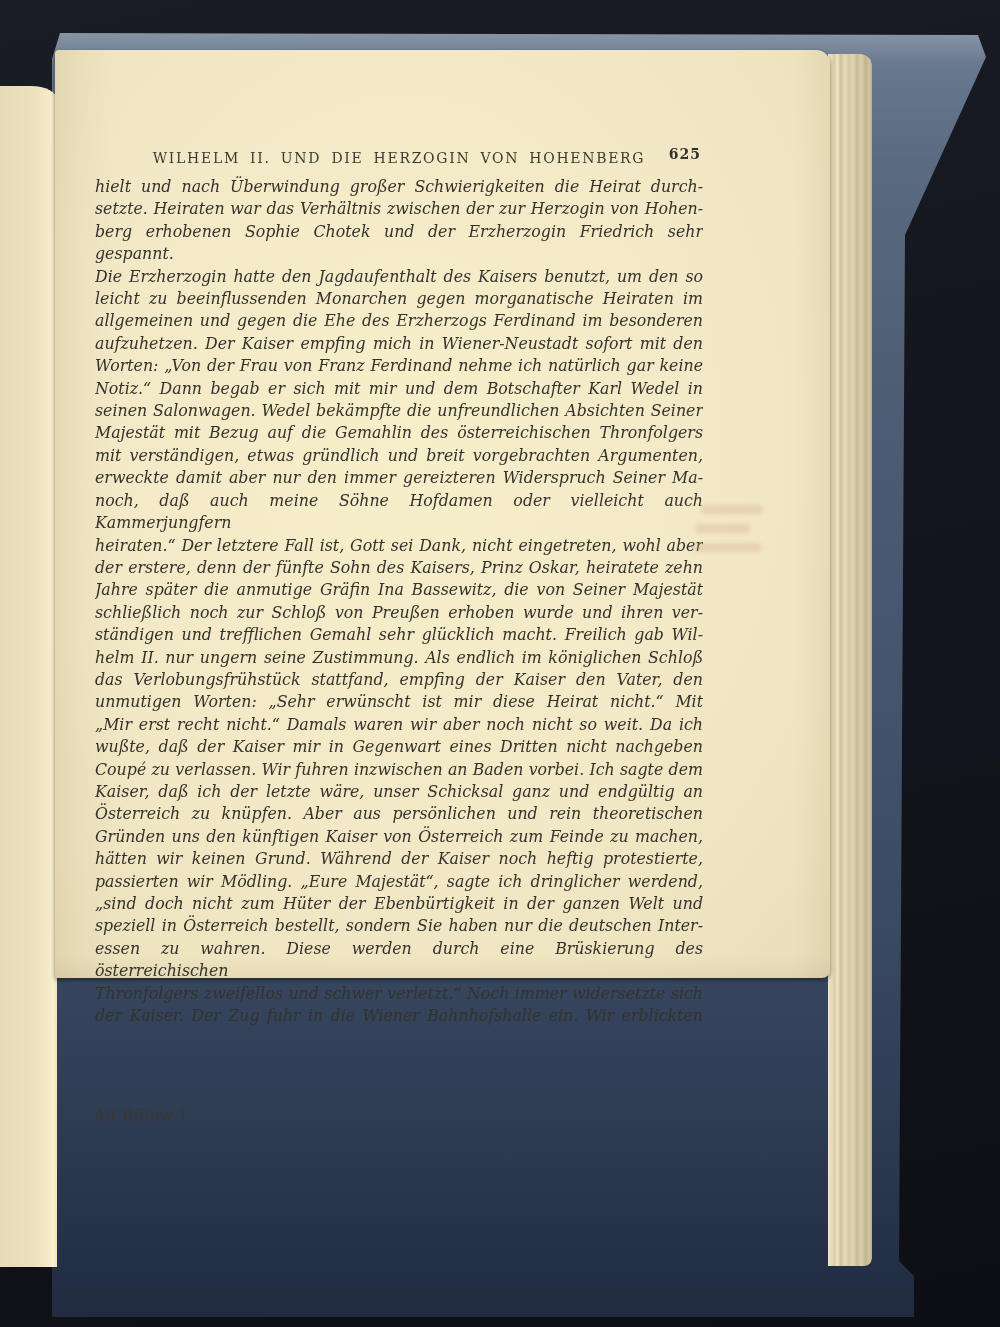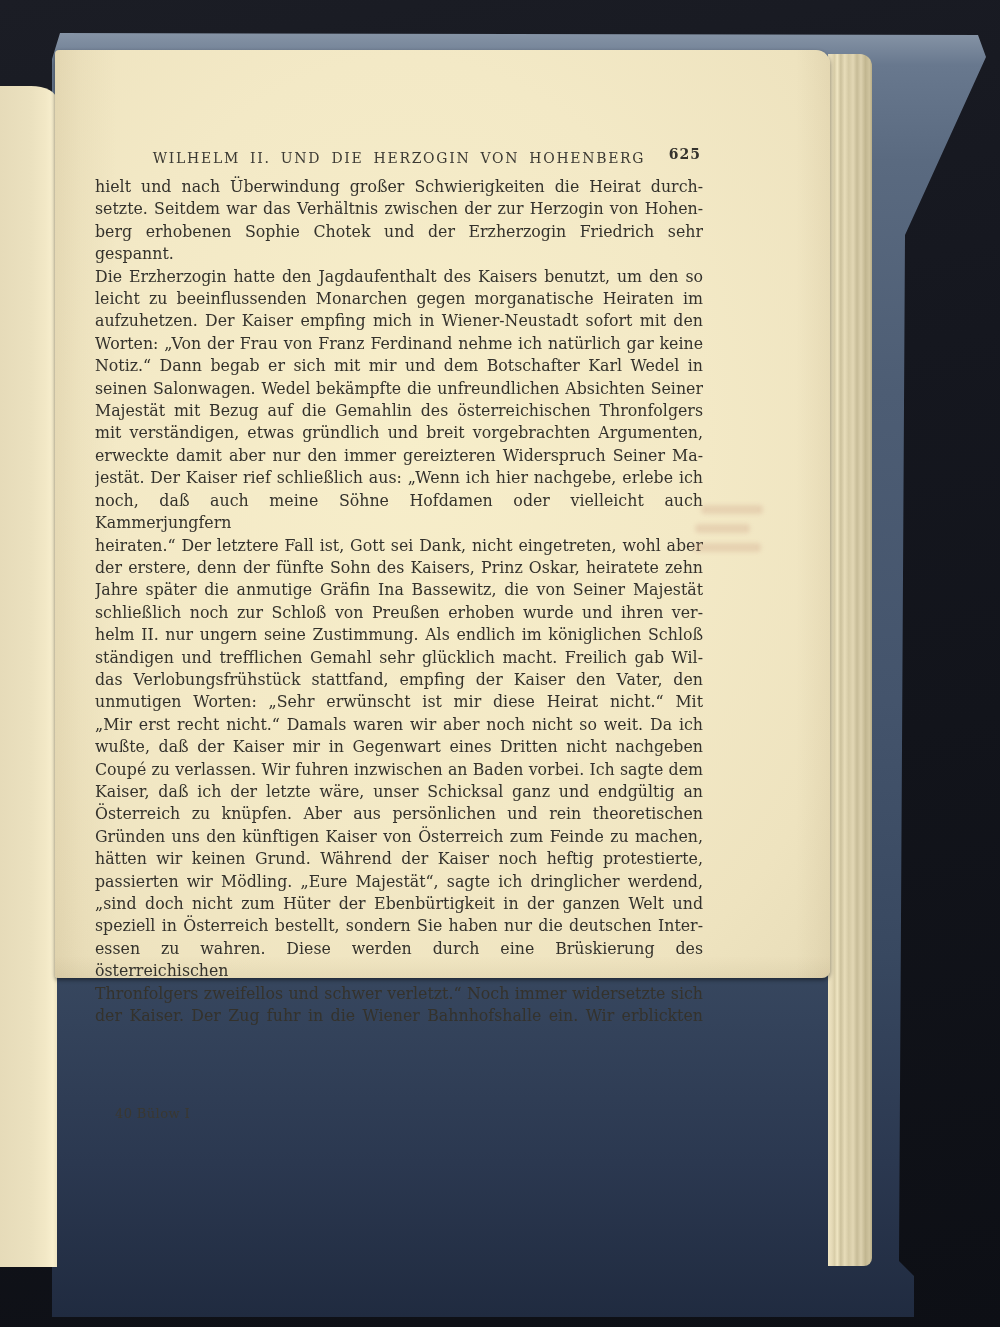--- a/index.html
+++ b/index.html
@@ -51,29 +51,29 @@
     position:absolute;left:40px;top:98px;width:608px;height:20px;
     text-align:center;white-space:nowrap;
   }
   .head-title{
     font-size:14px;letter-spacing:1.7px;word-spacing:4px;color:#3c3a33;
   }
   .folio{
     position:absolute;right:2px;top:-2px;font-size:14px;letter-spacing:1px;color:#35332d;font-weight:bold;
   }
   .body-text{
-    position:absolute;left:40px;top:126px;width:608px;height:922px;overflow:hidden;
+    position:absolute;left:40px;top:126px;width:608px;height:922px;overflow:hidden;font-style:italic;
   }
   .body-text .line{
     font-size:15.8px;line-height:22.4px;
     text-align:justify;text-align-last:justify;
     color:var(--ink);
   }
   .footer-sig{
-    position:absolute;left:40px;top:1056px;font-size:13px;letter-spacing:0.4px;color:#3a3831;margin-left:20px;
+    position:absolute;left:40px;top:1056px;font-size:16px;letter-spacing:0.4px;color:#3a3831;
   }
   
   .showthrough{position:absolute;left:638px;top:455px;width:80px;}
   .showthrough i{
     display:block;height:9px;margin-bottom:10px;border-radius:4px;
     background:rgba(204,158,134,0.30);filter:blur(2px);
   }
   .showthrough i:nth-child(1){width:62px;margin-left:8px;}
   .showthrough i:nth-child(2){width:55px;margin-left:2px;}
   .showthrough i:nth-child(3){width:68px;}
@@ -87,39 +87,39 @@
   <div class="page-stack"></div>
 
   <div class="page">
     <div class="running-head">
       <span class="head-title">WILHELM II. UND DIE HERZOGIN VON HOHENBERG</span>
       <span class="folio">625</span>
     </div>
 
     <div class="body-text">
         <div class="line">hielt und nach Überwindung großer Schwierigkeiten die Heirat durch-</div>
-        <div class="line">setzte. Seitdem war das Verhältnis zwischen der zur Herzogin von Hohen-</div>
+        <div class="line">setzte. Heiraten war das Verhältnis zwischen der zur Herzogin von Hohen-</div>
         <div class="line">berg erhobenen Sophie Chotek und der Erzherzogin Friedrich sehr gespannt.</div>
         <div class="line">Die Erzherzogin hatte den Jagdaufenthalt des Kaisers benutzt, um den so</div>
         <div class="line">leicht zu beeinflussenden Monarchen gegen morganatische Heiraten im</div>
+        <div class="line">allgemeinen und gegen die Ehe des Erzherzogs Ferdinand im besonderen</div>
         <div class="line">aufzuhetzen. Der Kaiser empfing mich in Wiener-Neustadt sofort mit den</div>
         <div class="line">Worten: „Von der Frau von Franz Ferdinand nehme ich natürlich gar keine</div>
         <div class="line">Notiz.“ Dann begab er sich mit mir und dem Botschafter Karl Wedel in</div>
         <div class="line">seinen Salonwagen. Wedel bekämpfte die unfreundlichen Absichten Seiner</div>
         <div class="line">Majestät mit Bezug auf die Gemahlin des österreichischen Thronfolgers</div>
         <div class="line">mit verständigen, etwas gründlich und breit vorgebrachten Argumenten,</div>
         <div class="line">erweckte damit aber nur den immer gereizteren Widerspruch Seiner Ma-</div>
-        <div class="line">jestät. Der Kaiser rief schließlich aus: „Wenn ich hier nachgebe, erlebe ich</div>
         <div class="line">noch, daß auch meine Söhne Hofdamen oder vielleicht auch Kammerjungfern</div>
         <div class="line">heiraten.“ Der letztere Fall ist, Gott sei Dank, nicht eingetreten, wohl aber</div>
         <div class="line">der erstere, denn der fünfte Sohn des Kaisers, Prinz Oskar, heiratete zehn</div>
         <div class="line">Jahre später die anmutige Gräfin Ina Bassewitz, die von Seiner Majestät</div>
         <div class="line">schließlich noch zur Schloß von Preußen erhoben wurde und ihren ver-</div>
+        <div class="line">ständigen und trefflichen Gemahl sehr glücklich macht. Freilich gab Wil-</div>
         <div class="line">helm II. nur ungern seine Zustimmung. Als endlich im königlichen Schloß</div>
-        <div class="line">ständigen und trefflichen Gemahl sehr glücklich macht. Freilich gab Wil-</div>
         <div class="line">das Verlobungsfrühstück stattfand, empfing der Kaiser den Vater, den</div>
         <div class="line">unmutigen Worten: „Sehr erwünscht ist mir diese Heirat nicht.“ Mit</div>
         <div class="line">„Mir erst recht nicht.“ Damals waren wir aber noch nicht so weit. Da ich</div>
         <div class="line">wußte, daß der Kaiser mir in Gegenwart eines Dritten nicht nachgeben</div>
         <div class="line">Coupé zu verlassen. Wir fuhren inzwischen an Baden vorbei. Ich sagte dem</div>
         <div class="line">Kaiser, daß ich der letzte wäre, unser Schicksal ganz und endgültig an</div>
         <div class="line">Österreich zu knüpfen. Aber aus persönlichen und rein theoretischen</div>
         <div class="line">Gründen uns den künftigen Kaiser von Österreich zum Feinde zu machen,</div>
         <div class="line">hätten wir keinen Grund. Während der Kaiser noch heftig protestierte,</div>
         <div class="line">passierten wir Mödling. „Eure Majestät“, sagte ich dringlicher werdend,</div>

